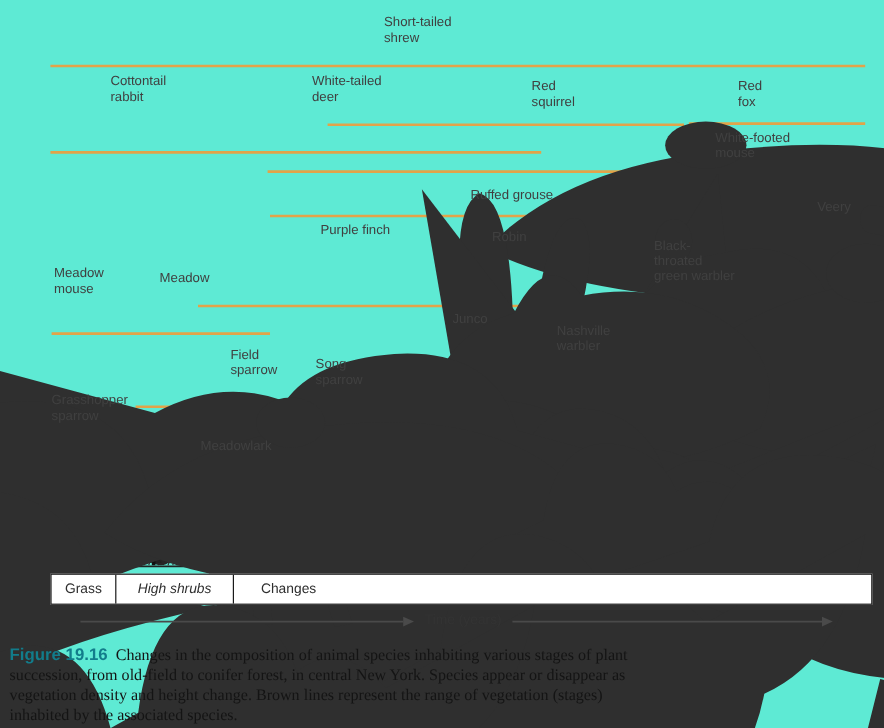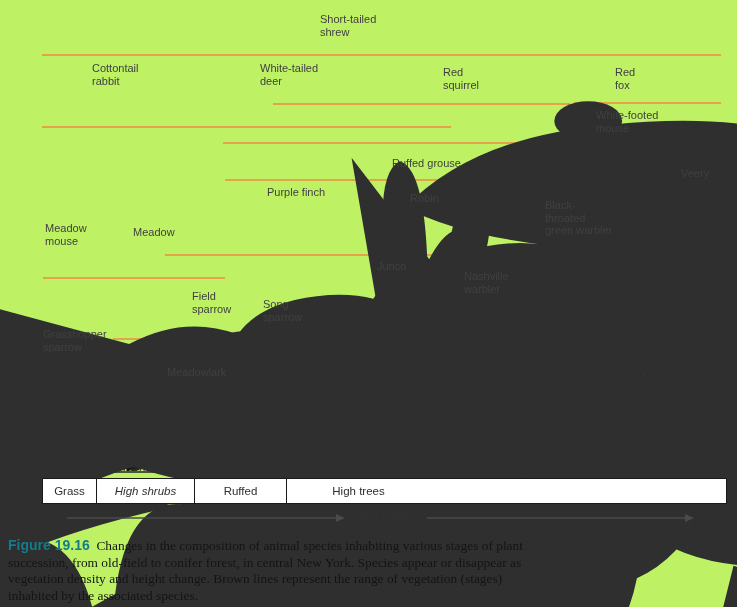--- a/index.html
+++ b/index.html
@@ -1,16 +1,16 @@
 <!DOCTYPE html>
 <html><head>
 <meta charset="utf-8">
 <style>
   html,body{margin:0;padding:0;background:#fff;}
-  .page{position:relative;width:737px;height:607px;background:#bef264;overflow:hidden;
+  .page{position:relative;width:737px;height:607px;background:#5eead4;overflow:hidden;
         font-family:"Liberation Sans",sans-serif;}
   .page svg.art{position:absolute;left:0;top:0;}
   .sp-label{position:absolute;white-space:pre-line;font-size:11px;line-height:12.5px;color:#404040;}
   .stage-row{position:absolute;left:42px;top:478px;width:685px;height:26px;display:flex;
              border:1.3px solid #1a1a1a;box-sizing:border-box;background:#fff;}
   .stage-cell{border-left:1.3px solid #1a1a1a;display:flex;align-items:center;justify-content:center;
               font-size:11.5px;color:#2e2e2e;box-sizing:border-box;height:100%;}
   .stage-cell:first-child{border-left:none;}
   .time-label{position:absolute;left:344px;top:511px;width:84px;text-align:center;
               font-size:11.5px;color:#333;}
@@ -248,20 +248,19 @@
       <div class="sp-label" style="left: 263px; top: 298px; color: rgb(64, 64, 64);">Song
 sparrow</div>
       <div class="sp-label" style="left: 43px; top: 328px; color: rgb(64, 64, 64);">Grasshopper
 sparrow</div>
       <div class="sp-label" style="left: 167px; top: 366px; color: rgb(64, 64, 64);">Meadowlark</div>
     </div>
 
   <div class="stage-row" id="stage-row">
       <div class="stage-cell" style="width: 53px; text-align: center;">Grass</div>
       <div class="stage-cell" style="width: 98px; font-style: italic;">High shrubs</div>
-      <div class="stage-cell" style="width: 92px;">Ruffed</div>
-      <div class="stage-cell" style="width: 144px;">High trees</div>
+      <div class="stage-cell" style="width: 92px;">Changes</div>
     </div>
 
   <div class="time-label">Time (years)</div>
 
   <p class="caption"><span class="figlabel" id="figlabel" style="color: rgb(18, 124, 139);">Figure 19.16</span>&nbsp; <span>Changes in the composition of animal species inhabiting various stages of plant succession, from old-field to conifer forest, in central New York. Species appear or disappear as vegetation density and height change. Brown lines represent the range of vegetation (stages) inhabited by the associated species.</span></p>
 </div>
 
 </body></html>

